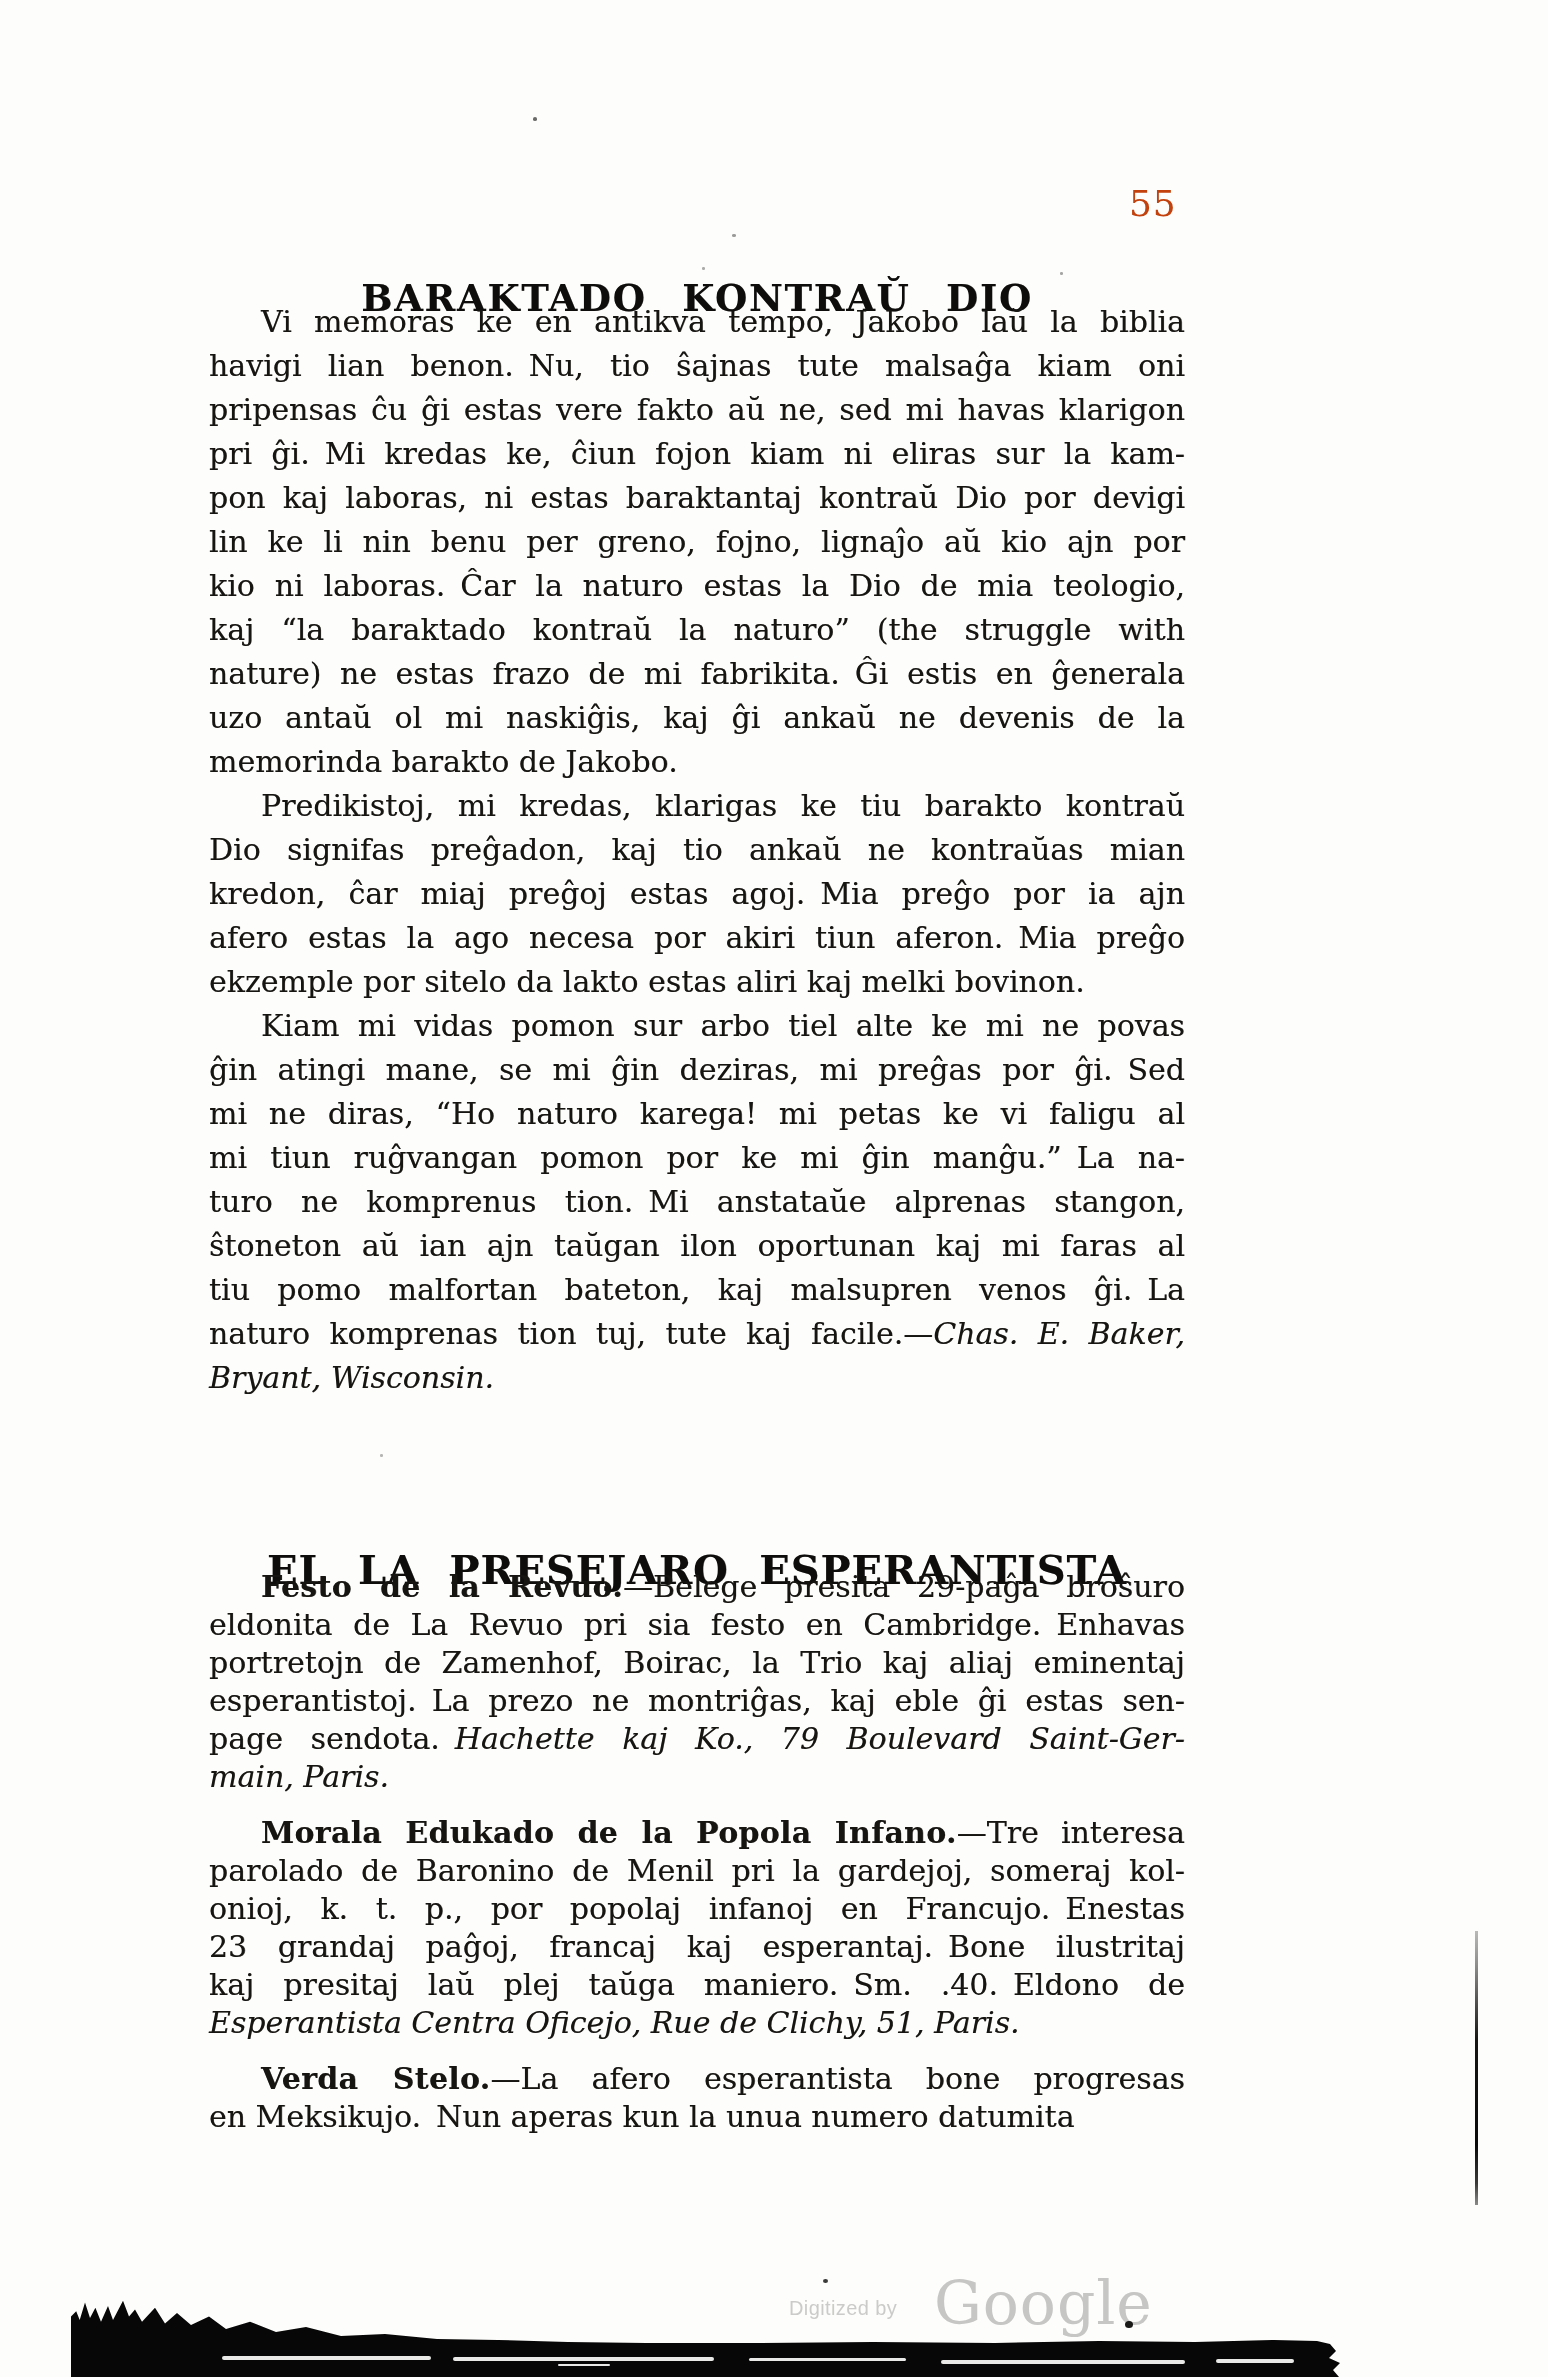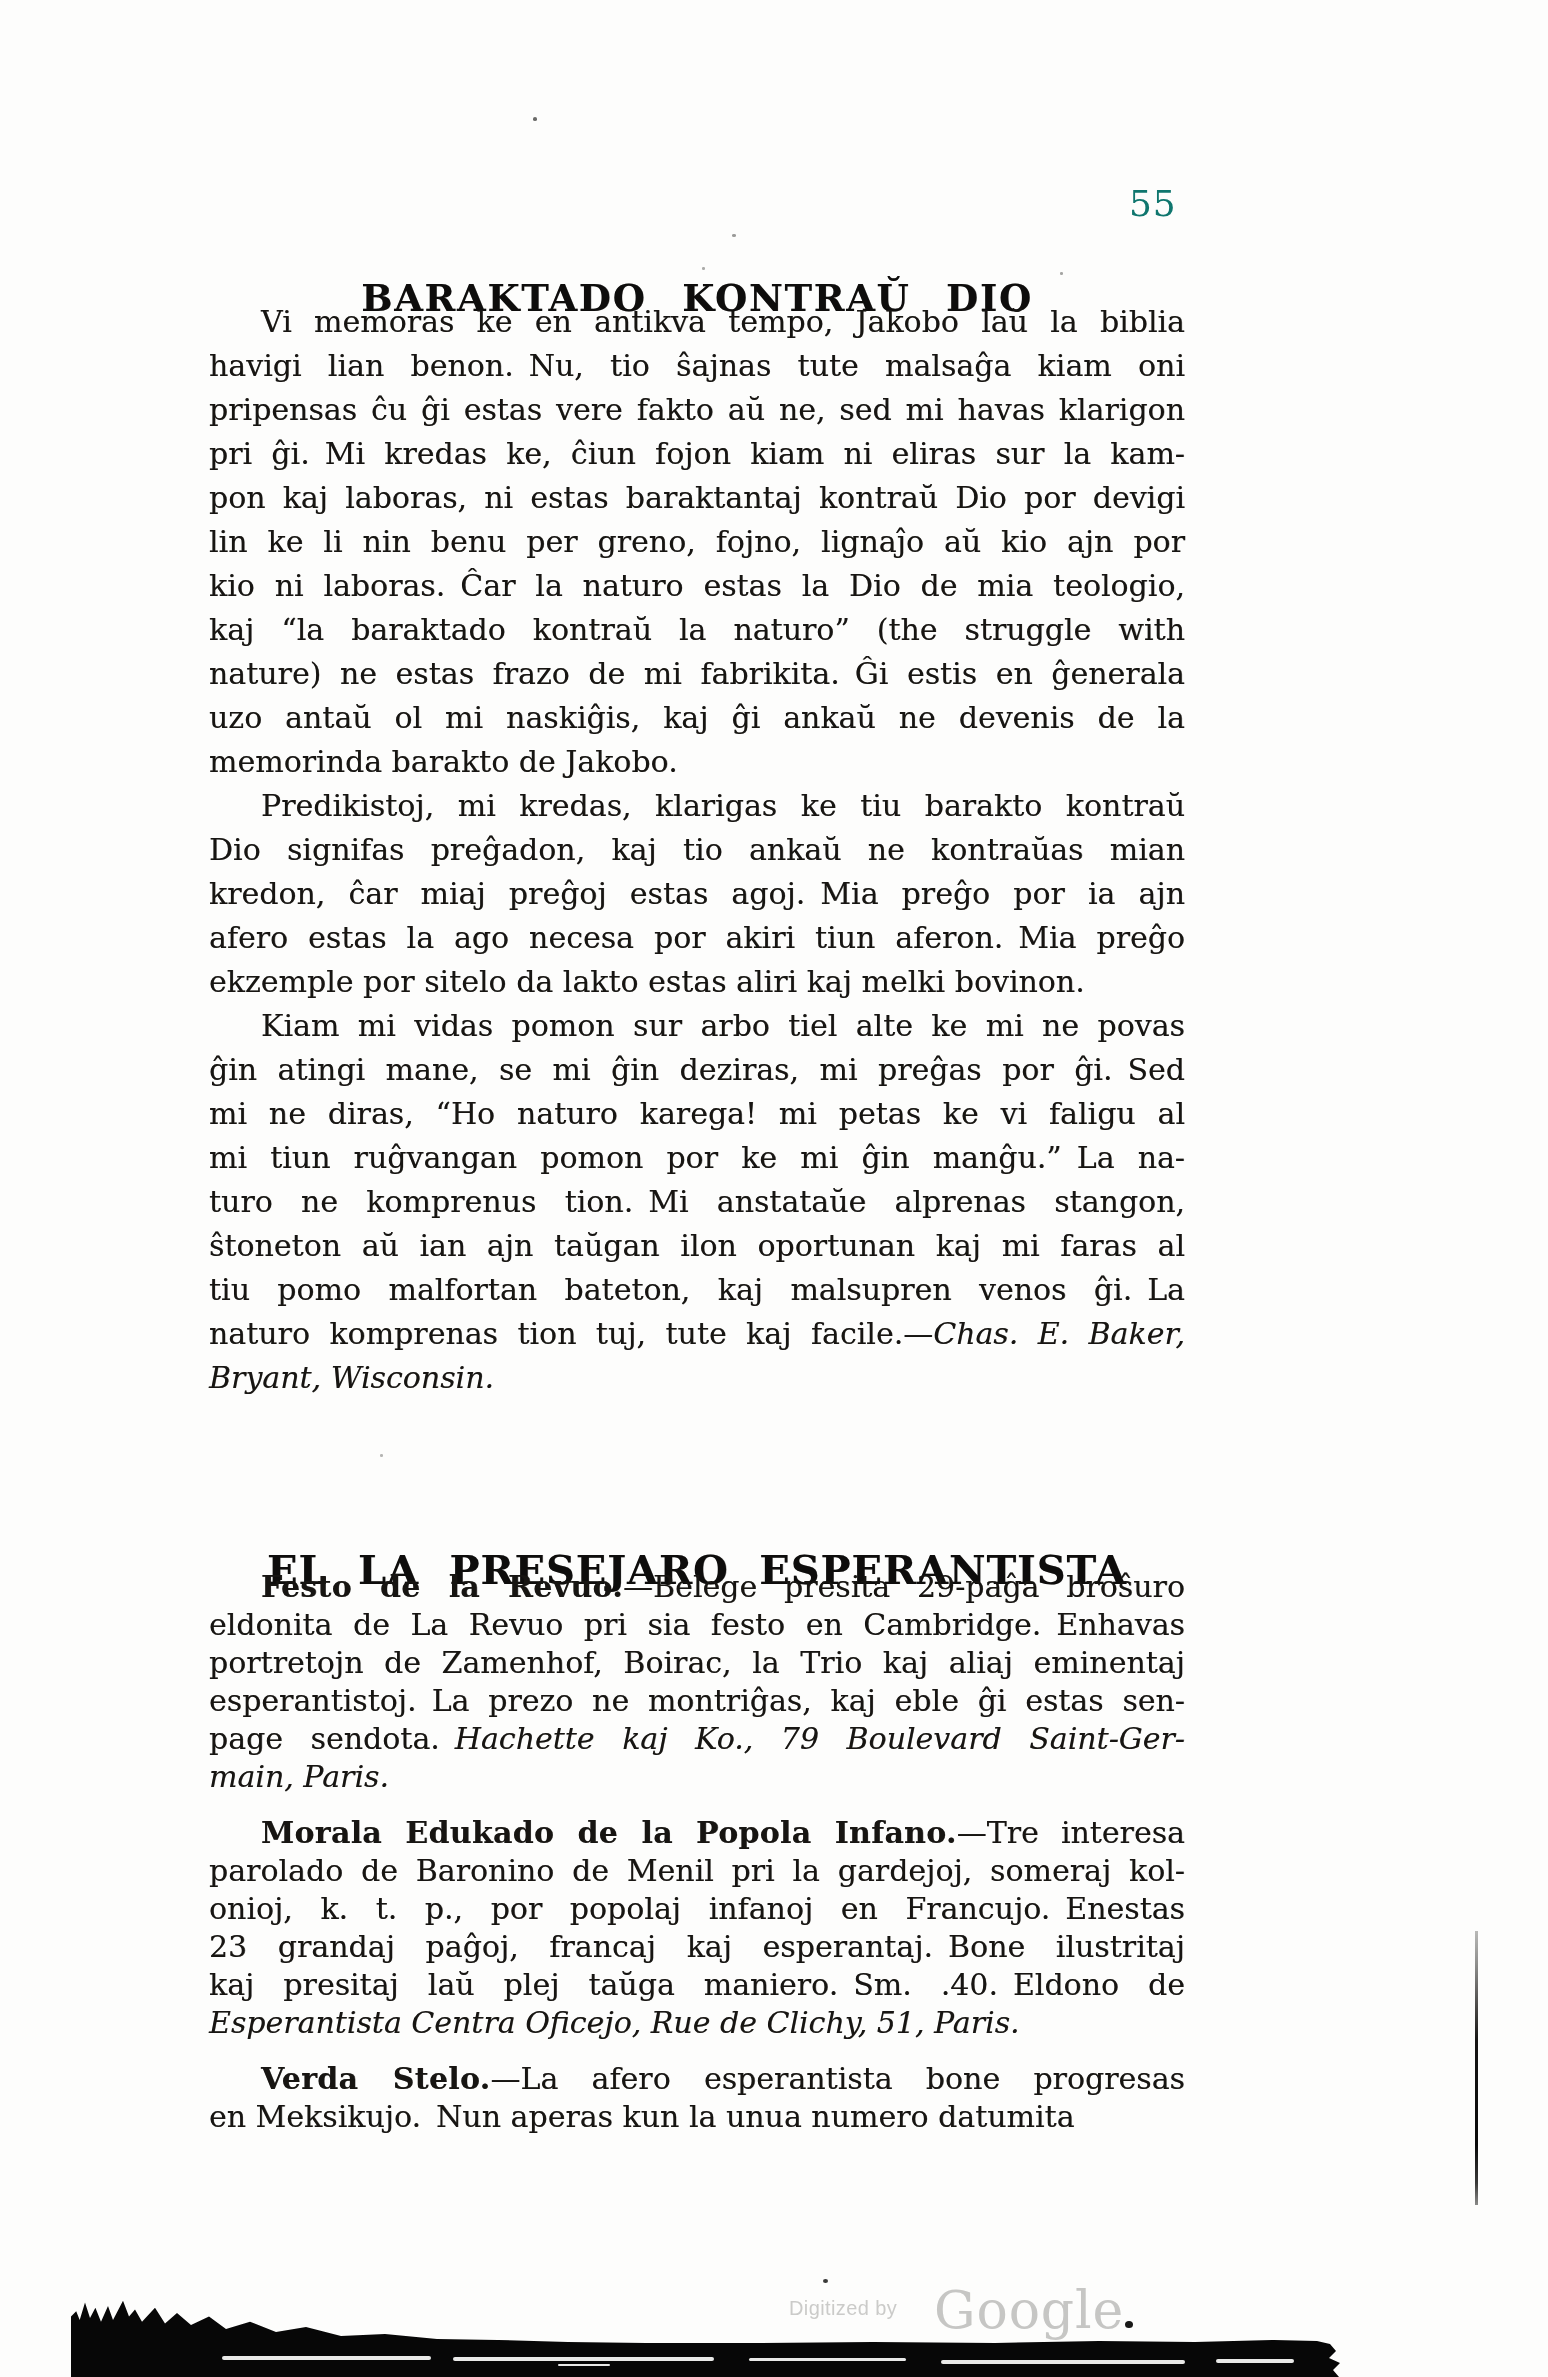--- a/index.html
+++ b/index.html
@@ -14,21 +14,21 @@
     color: #171512;
   }
 
   
   .pagenum {
     position: absolute;
     left: 1129px;
     top: 183px;
     font-size: 36px;
     letter-spacing: 0.9px;
-    color: #0f766e;
+    color: #c2410c;
   }
 
   
   .a-title {
     position: absolute;
     left: 209px;
     width: 976px;
     text-align: center;
     font-weight: 700;
     color: #0e0d0c;
@@ -59,21 +59,21 @@
   
   .watermark { position: absolute; color: #c9c9c7; }
   .wm-prefix {
     left: 789px; top: 2297px;
     font-family: "Liberation Sans", sans-serif;
     font-size: 20px; color: #cbcbc9; letter-spacing: 0.4px;
   }
   .wm-brand {
     left: 934px; top: 2268px;
     font-family: "DejaVu Serif", serif;
-    font-size: 52px; font-weight: 400; color: #c6c6c4; letter-spacing: 0.9px; margin-top: 12px;
+    font-size: 60px; font-weight: 400; color: #c6c6c4; letter-spacing: 0.9px;
   }
 
   
   .v-line {
     position: absolute;
     left: 1475px; top: 1931px;
     width: 2.6px; height: 274px;
     background: linear-gradient(to bottom,
       #b9b9b7 0%, #8f8f8d 12%, #4a4846 28%, #161514 40%,
       #0a0a0a 78%, #3a3938 92%, #8a8a88 100%);

